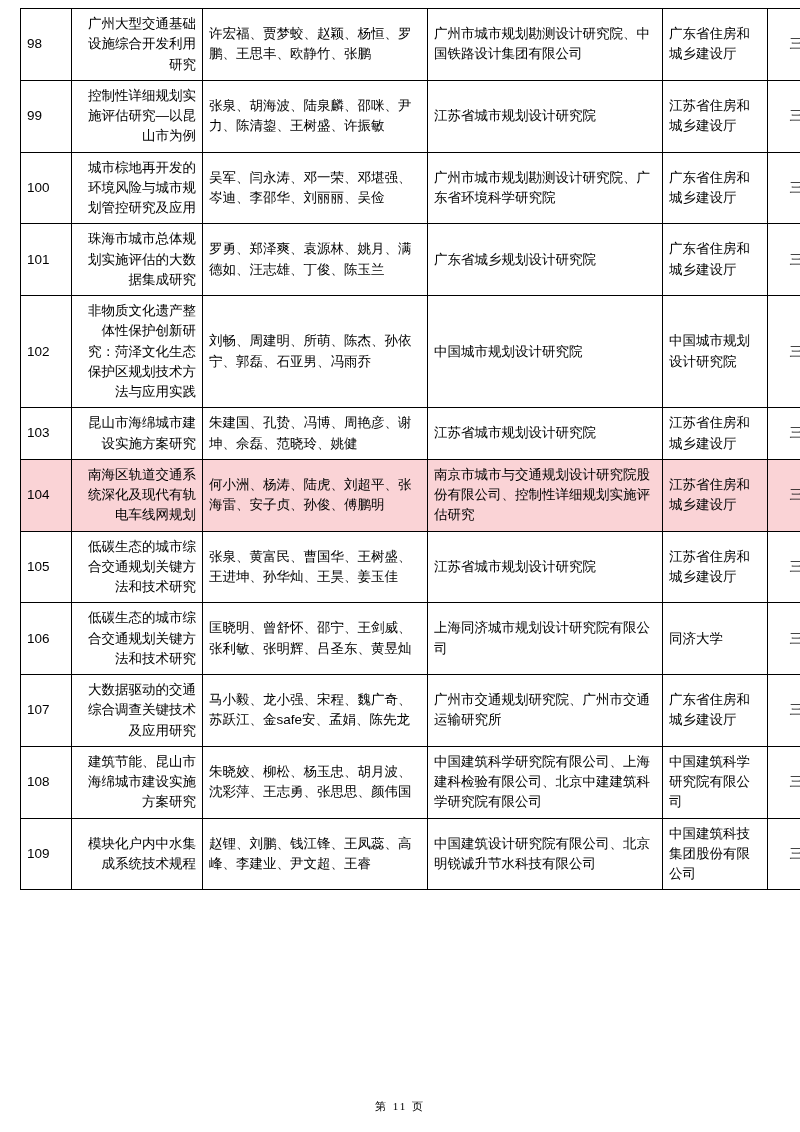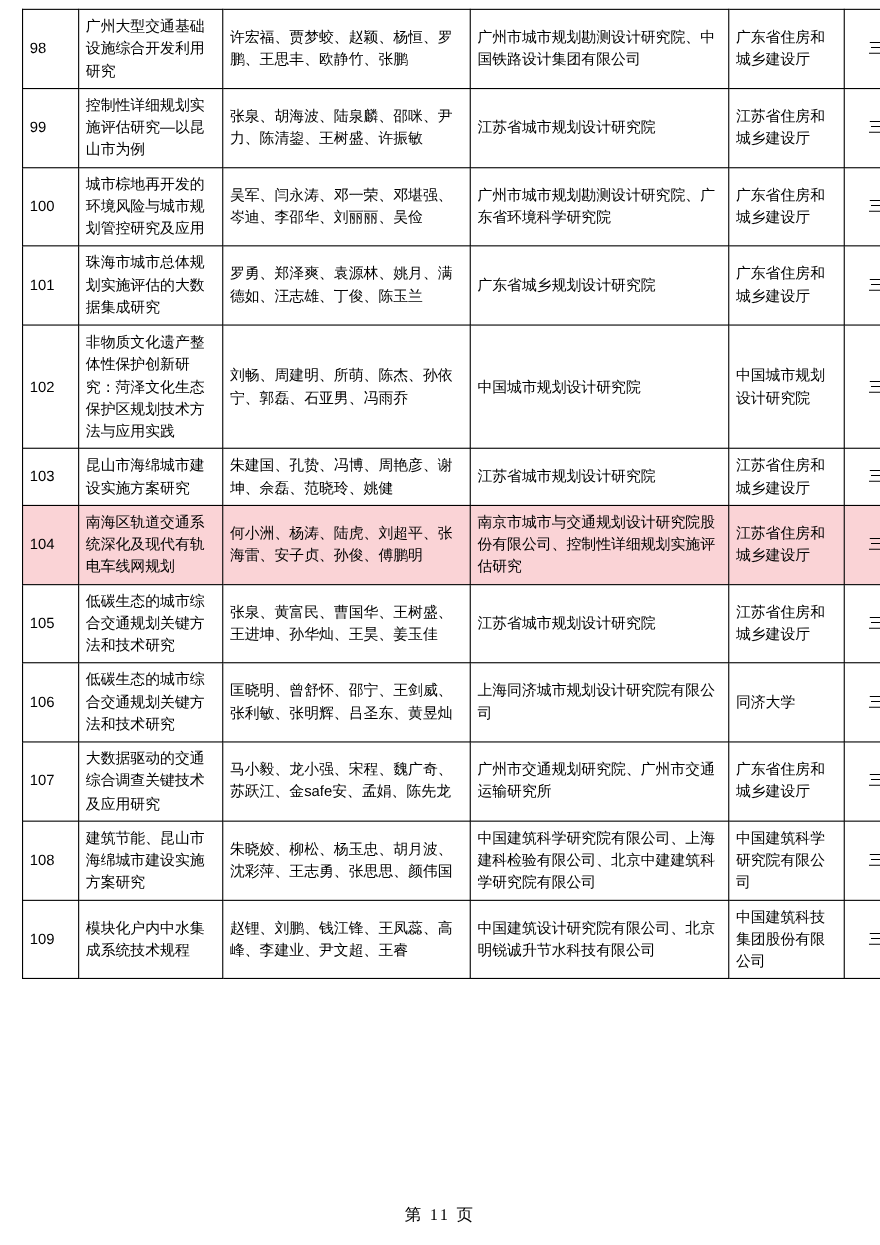--- a/index.html
+++ b/index.html
@@ -33,20 +33,21 @@
     line-height: 1.5;
     vertical-align: middle;
     word-break: break-all;
   }
   td.col-no {
     width: 38px;
     font-size: 14px;
   }
   td.col-title {
     width: 118px;
+    text-align: right;
   }
   td.col-people {
     width: 212px;
     margin-left: 32px;
   }
   td.col-org {
     width: 222px;
   }
   td.col-recommender {
     width: 92px;
@@ -57,21 +58,21 @@
   }
   tr.highlight td {
     background: #fad3d6;
   }
   .footer {
     position: absolute;
     left: 0;
     right: 0;
     bottom: 18px;
     text-align: center;
-    font-size: 15px;
+    font-size: 11px;
     font-family: "Liberation Serif", serif;
     letter-spacing: 2px;
   }
 </style>
 </head>
 <body>
 
 <div class="page">
 
   <table class="award-table">

